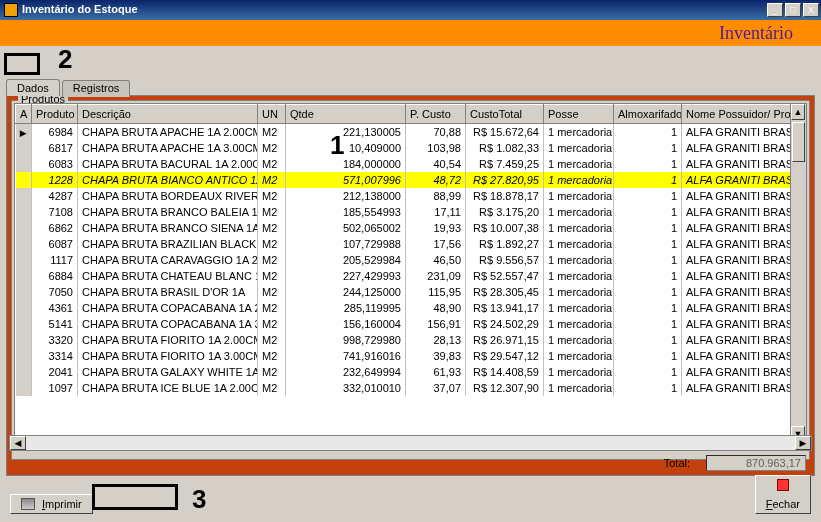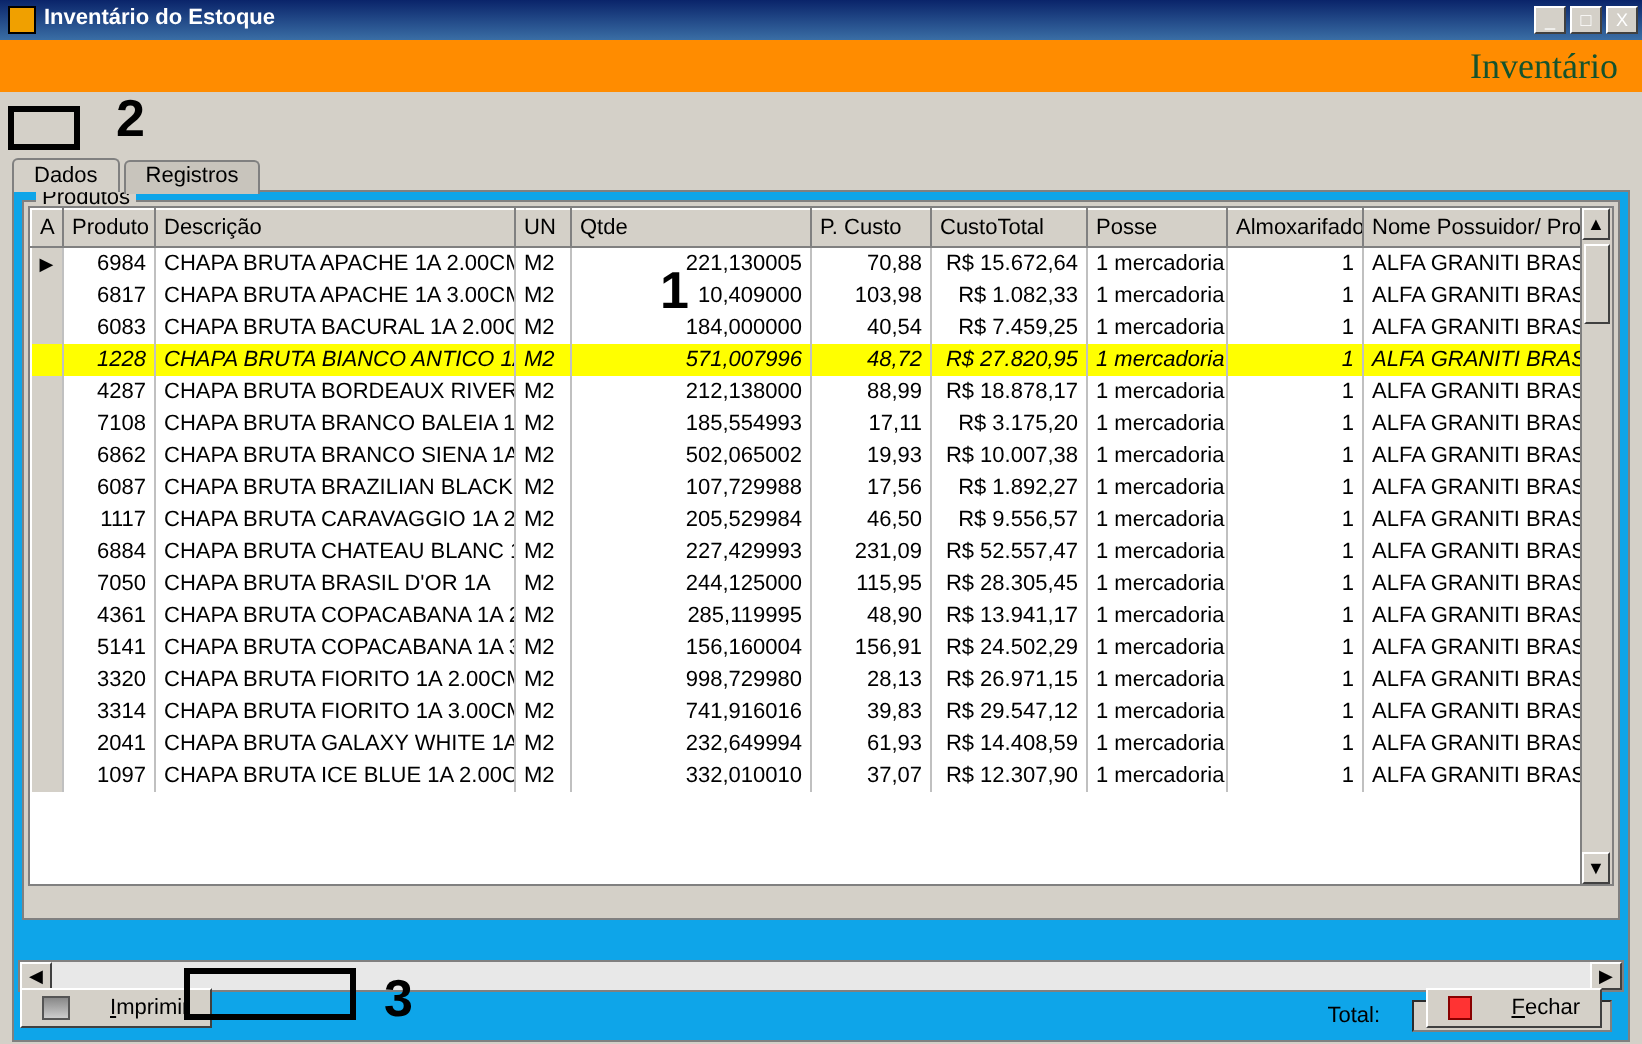--- a/index.html
+++ b/index.html
@@ -30,27 +30,27 @@
     background: #d4d0c8;
     border: 1px solid #fff;
     border-right-color:#404040; border-bottom-color:#404040;
     font-size: 9px; line-height: 12px; text-align: center;
     font-family: Arial;
     cursor: default;
   }
   .orange-band {
     background: #ff8c00;
     height: 26px;
-    color: #14532d;
+    color: #4c1d95;
     font-size: 18px;
     font-family: "Segoe UI", Tahoma;
     display: flex;
     align-items: center;
     justify-content: flex-end;
-    padding-right: 12px;
+    padding-right: 28px;
   }
   .content {
     padding: 4px 6px 0 6px;
     margin-top: 28px;
   }
   .tabs {
     display: flex;
     position: relative;
     z-index: 2;
   }
@@ -61,23 +61,23 @@
     padding: 2px 10px;
     margin-right: 2px;
     border-radius: 3px 3px 0 0;
     cursor: default;
     position: relative;
     top: 1px;
   }
   .tab.inactive { background:#c8c4bc; top:2px; padding:1px 10px;}
   .tabpanel {
     border: 1px solid #808080;
-    background: #0ea5e9;
+    background: #c2410c;
     padding: 4px;
-    height: 426px;
+    height: 381px;
     position: relative;
   }
   .groupbox {
     border: 1px solid #808080;
     background:#d4d0c8;
     padding: 2px;
     height: 360px;
     position: relative;
   }
   .groupbox-label {
@@ -136,24 +136,24 @@
   }
   .bottom-buttons {
     position:absolute; left:10px; bottom:8px; display:flex; gap:8px;
   }
   .bottom-buttons .btn, .close-btn {
     background:#d4d0c8;
     border:1px solid #fff;
     border-right-color:#404040; border-bottom-color:#404040;
     padding:3px 10px;
     cursor:default;
-    display:flex; align-items:center; gap:20px;
+    display:flex; align-items:center; gap:7px;
     font-size:11px;
   }
-  .close-btn { position:absolute; right:20px; bottom:8px;}
+  .close-btn { position:absolute; right:10px; bottom:8px;flex-direction:column;}
   .btn .icn { width:14px; height:12px; display:inline-block;}
   .icn-print { background:linear-gradient(#888,#ccc); border:1px solid #555;}
   .icn-view { background:#8cf; border:1px solid #06a;}
   .icn-close { width:12px;height:12px; background:#f33; border:1px solid #800;}
   
   .annot {
     position:absolute; font-weight:bold; font-size:26px; font-family:Arial;
     color:#000; pointer-events:none; z-index:50;
   }
   .annot-box {

